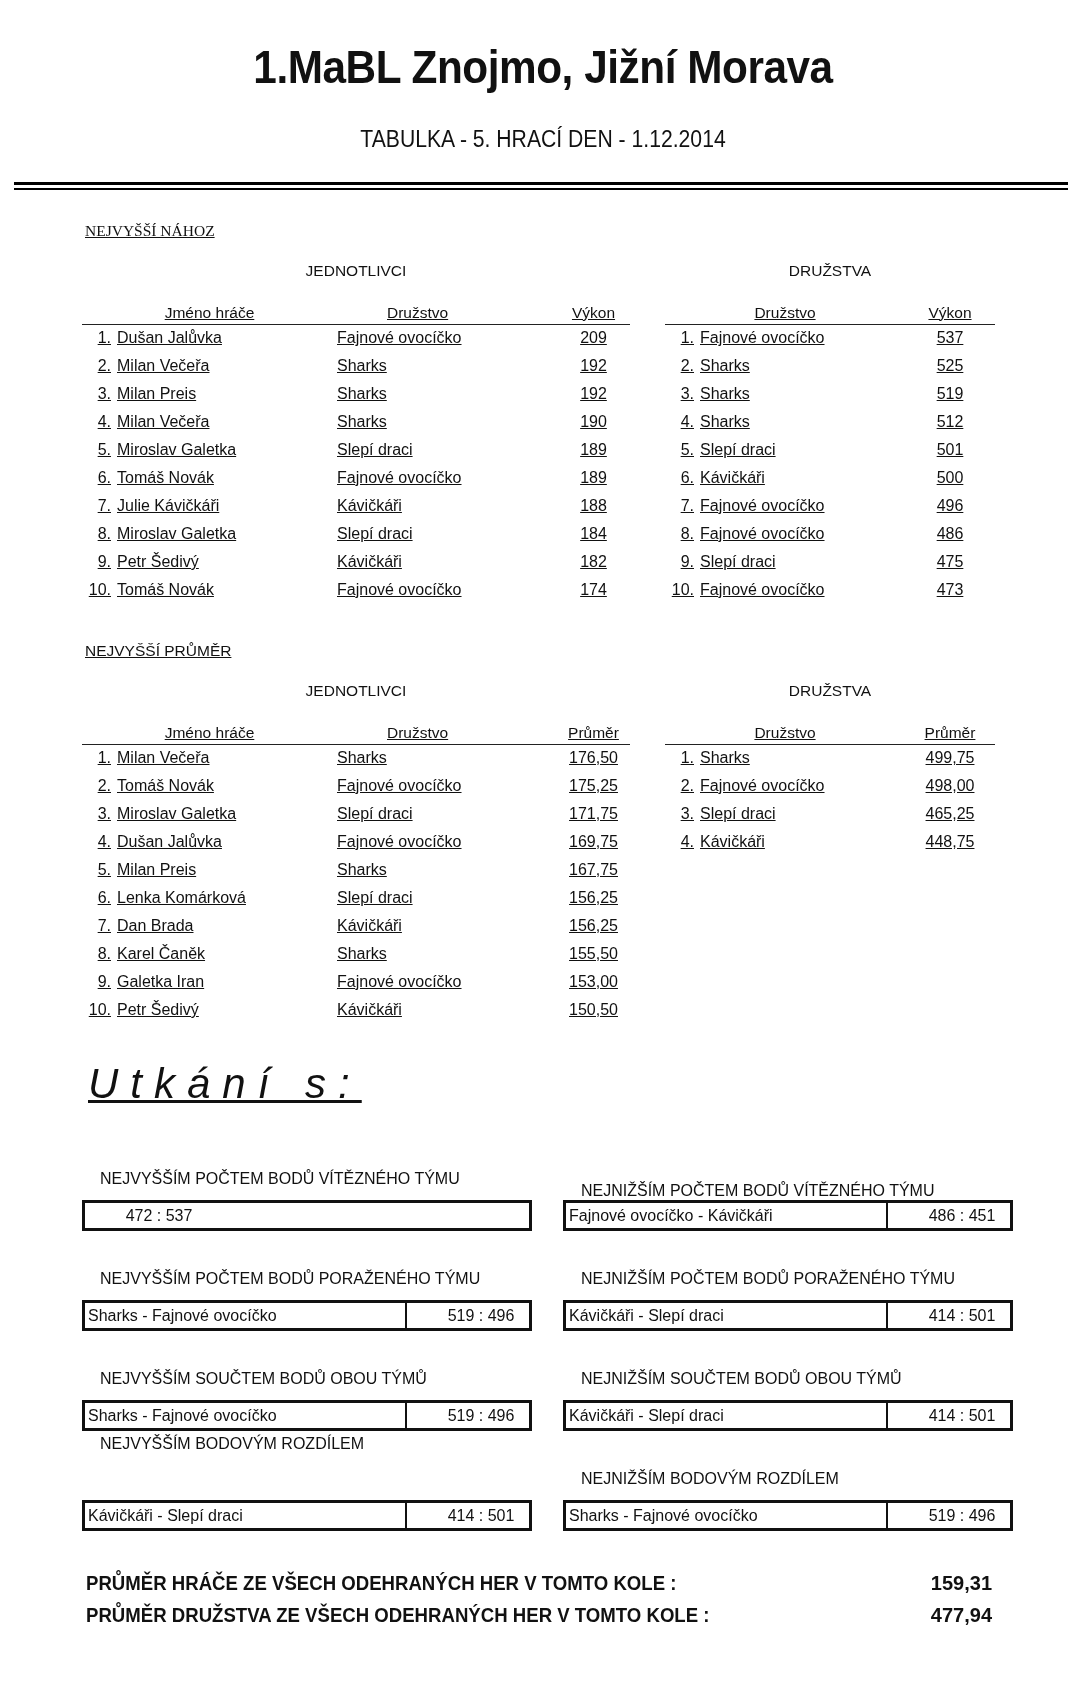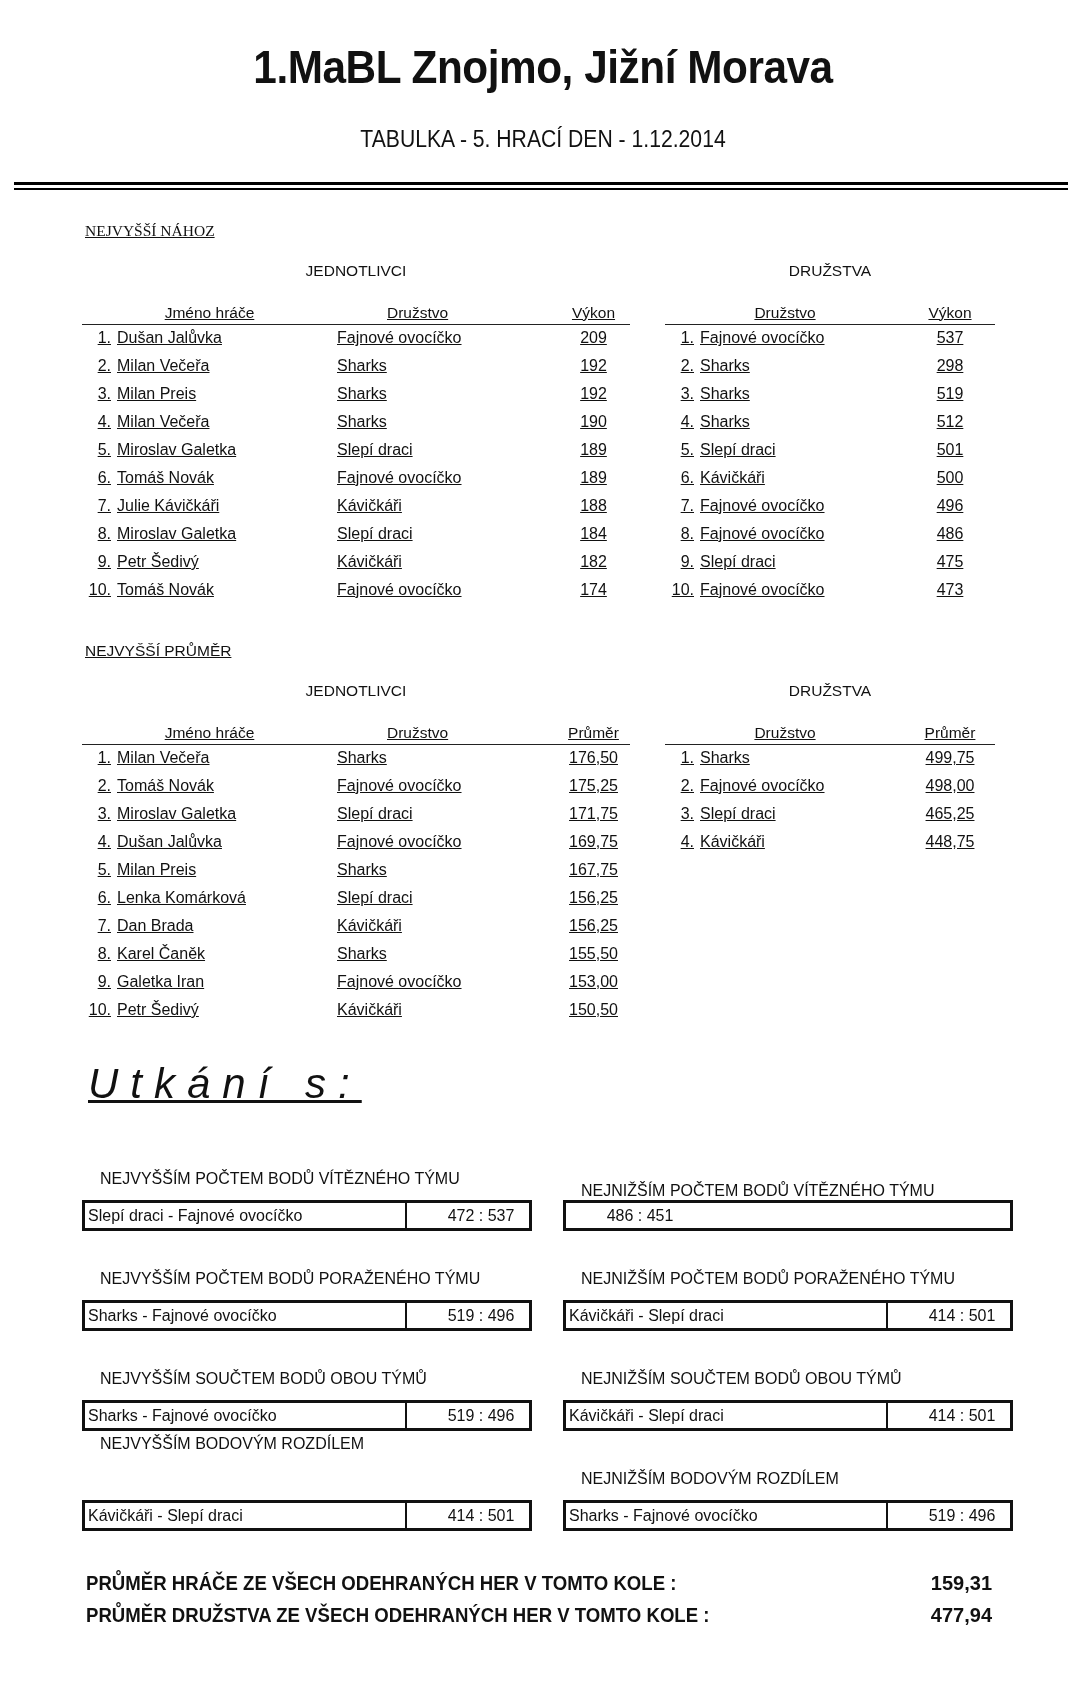--- a/index.html
+++ b/index.html
@@ -136,21 +136,21 @@
     </thead>
   <tbody>
       <tr>
         <td class="num">1.</td>
         <td>Fajnové ovocíčko</td>
         <td class="val">537</td>
       </tr>
       <tr>
         <td class="num">2.</td>
         <td>Sharks</td>
-        <td class="val">298</td>
+        <td class="val">525</td>
       </tr>
       <tr>
         <td class="num">3.</td>
         <td>Sharks</td>
         <td class="val">519</td>
       </tr>
       <tr>
         <td class="num">4.</td>
         <td>Sharks</td>
         <td class="val">512</td>
@@ -304,25 +304,25 @@
         <td class="val">448,75</td>
       </tr>
     </tbody>
 </table>
 
 <div class="abs utk">Utkání s:</div>
 
 <div id="records">
     <div class="abs rec-label" style="left: 100px; top: 1170px;">NEJVYŠŠÍM POČTEM BODŮ VÍTĚZNÉHO TÝMU</div>
     <div class="rec-box" style="left: 82px; top: 1200px; width: 450px;">
-      <div class="m">Slepí draci - Fajnové ovocíčko</div>
       <div class="s">472 : 537</div>
     </div>
     <div class="abs rec-label" style="left: 581px; top: 1182px;">NEJNIŽŠÍM POČTEM BODŮ VÍTĚZNÉHO TÝMU</div>
     <div class="rec-box" style="left: 563px; top: 1200px; width: 450px;">
+      <div class="m">Fajnové ovocíčko - Kávičkáři</div>
       <div class="s">486 : 451</div>
     </div>
     <div class="abs rec-label" style="left: 100px; top: 1270px;">NEJVYŠŠÍM POČTEM BODŮ PORAŽENÉHO TÝMU</div>
     <div class="rec-box" style="left: 82px; top: 1300px; width: 450px;">
       <div class="m">Sharks - Fajnové ovocíčko</div>
       <div class="s">519 : 496</div>
     </div>
     <div class="abs rec-label" style="left: 581px; top: 1270px;">NEJNIŽŠÍM POČTEM BODŮ PORAŽENÉHO TÝMU</div>
     <div class="rec-box" style="left: 563px; top: 1300px; width: 450px;">
       <div class="m">Kávičkáři - Slepí draci</div>

